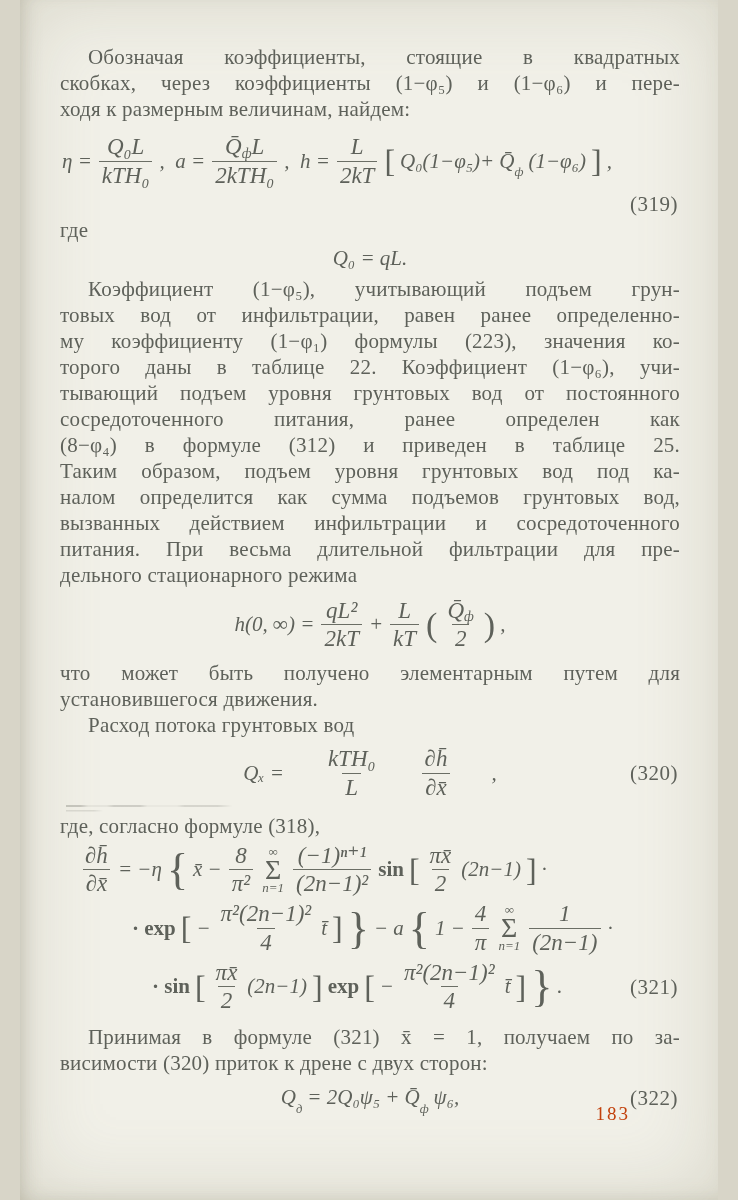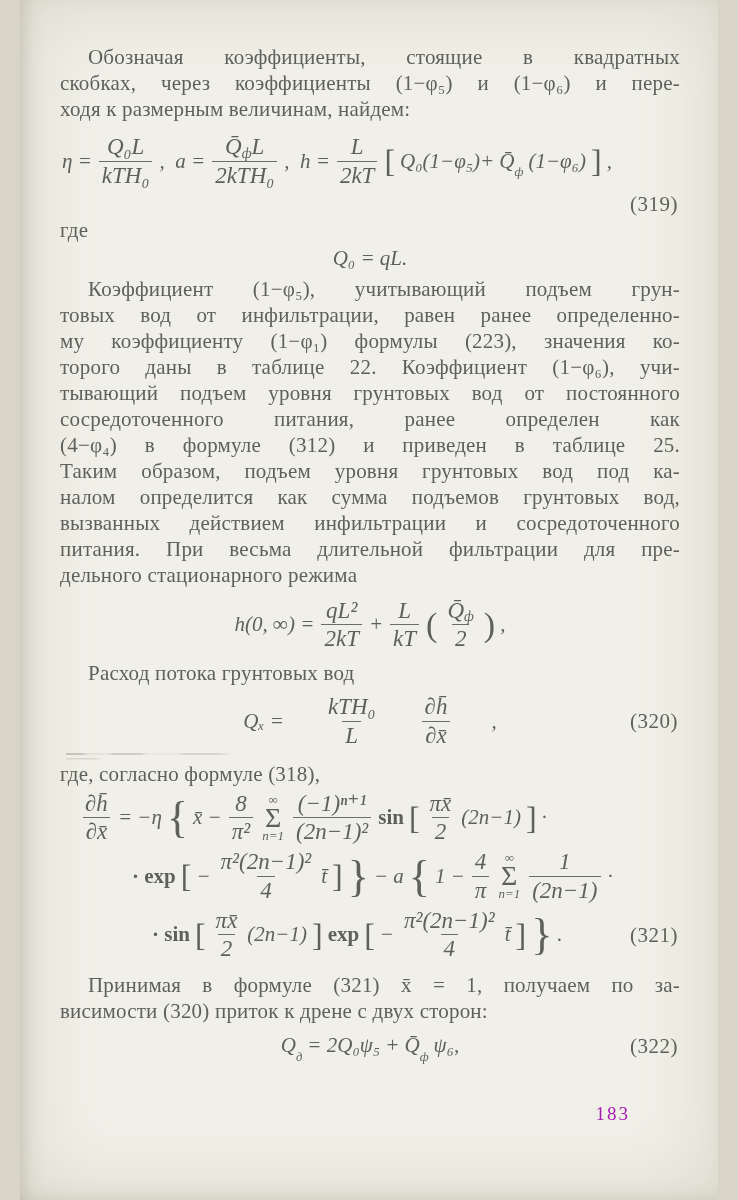--- a/index.html
+++ b/index.html
@@ -52,21 +52,21 @@
   .eq321.l2 { margin-left:72px; }
   .eq321.l3 { margin-left:92px; }
   .p6 { margin-top:10px; }
   .eq322 { justify-content:center; margin:10px 0 0; }
 
   .smudge { width:185px; height:9px; margin:3px 0 0 6px; opacity:0.55; filter:blur(0.5px);
     background:
       linear-gradient(90deg, rgba(100,100,92,.55) 0 8%, rgba(100,100,92,.15) 12% 22%, rgba(100,100,92,.45) 26% 40%, rgba(100,100,92,.10) 44% 60%, rgba(100,100,92,.35) 64% 82%, transparent 90%) 0 1px/100% 2px no-repeat,
       linear-gradient(90deg, rgba(100,100,92,.30) 5% 15%, transparent 20%) 0 6px/100% 1.5px no-repeat;
   }
-  .pagenum { position:absolute; top:1103px; right:88px; font-size:19px; letter-spacing:2px; color:#a21caf; }
+  .pagenum { position:absolute; top:1103px; right:88px; font-size:19px; letter-spacing:2px; color:#c2410c; }
 </style>
 </head>
 <body>
 
 <div class="page">
   <div class="content">
 
     <div>
       <div class="tline indent">Обозначая коэффициенты, стоящие в квадратных</div>
       <div class="tline">скобках, через коэффициенты (1−φ₅) и (1−φ₆) и пере-</div>
@@ -104,21 +104,21 @@
       <span class="tk">Q₀ = qL.</span>
     </div>
 
     <div class="p2">
       <div class="tline indent">Коэффициент (1−φ₅), учитывающий подъем грун-</div>
       <div class="tline">товых вод от инфильтрации, равен ранее определенно-</div>
       <div class="tline">му коэффициенту (1−φ₁) формулы (223), значения ко-</div>
       <div class="tline">торого даны в таблице 22. Коэффициент (1−φ₆), учи-</div>
       <div class="tline">тывающий подъем уровня грунтовых вод от постоянного</div>
       <div class="tline">сосредоточенного питания, ранее определен как</div>
-      <div class="tline">(4−φ₄) в формуле (312) и приведен в таблице 25.</div>
+      <div class="tline">(8−φ₄) в формуле (312) и приведен в таблице 25.</div>
       <div class="tline">Таким образом, подъем уровня грунтовых вод под ка-</div>
       <div class="tline">налом определится как сумма подъемов грунтовых вод,</div>
       <div class="tline">вызванных действием инфильтрации и сосредоточенного</div>
       <div class="tline">питания. При весьма длительной фильтрации для пре-</div>
       <div class="tline last">дельного стационарного режима</div>
     </div>
 
     <div class="eq eqH">
       <span class="tk">h(0, ∞) =</span>
       <span class="fr">
@@ -132,20 +132,24 @@
       </span>
       <span class="bg pr1">(</span>
       <span class="fr">
         <span class="n"><span>Q̄</span><sub class="sb">ф</sub></span>
         <span class="d">2</span>
       </span>
       <span class="bg pr1">)</span>
       <span class="tk">,</span>
     </div>
 
+    <div>
+      <div class="tline">что может быть получено  элементарным  путем для</div>
+      <div class="tline last">установившегося движения.</div>
+    </div>
 
     <div class="plain indent">Расход потока грунтовых вод</div>
 
     <div class="eqrel">
       <div class="eq eq320">
         <span class="tk">Qₓ =</span>
         <span class="fr">
           <span class="n">kTH₀</span>
           <span class="d">L</span>
         </span>

